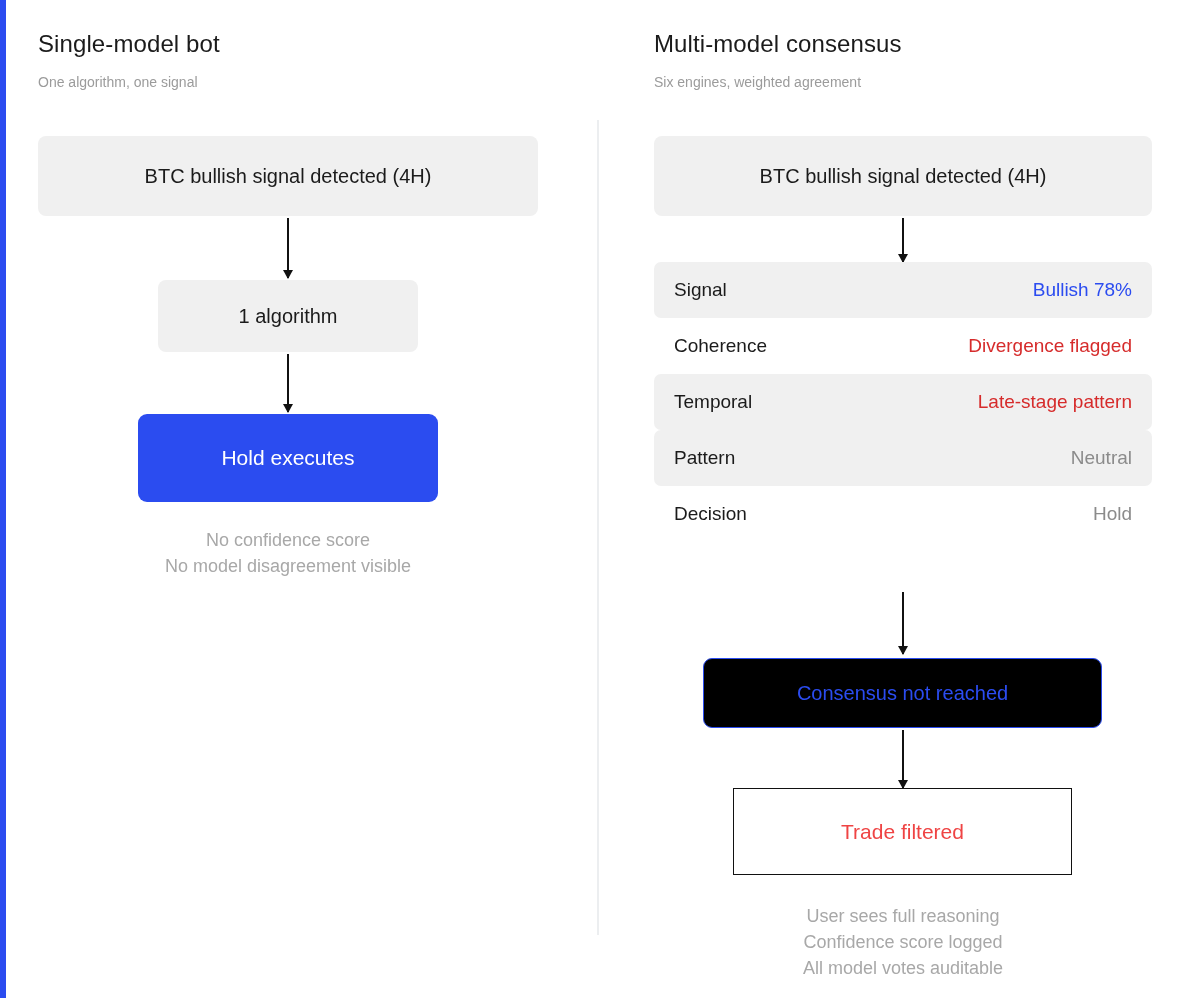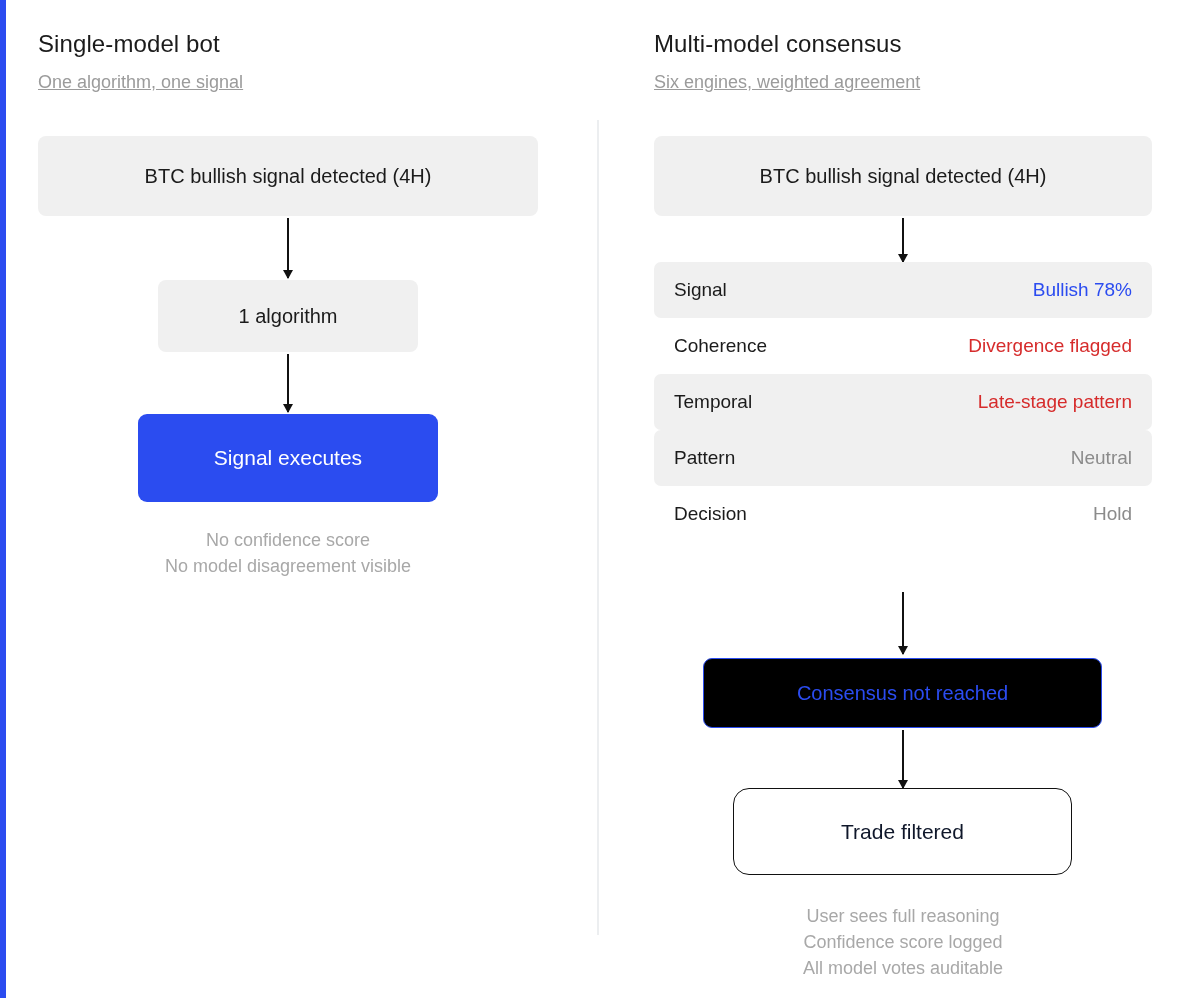--- a/index.html
+++ b/index.html
@@ -54,25 +54,24 @@
     top: 29px;
     font-size: 24px;
     line-height: 30px;
     color: #1b1b1b;
     letter-spacing: 0.1px;
     white-space: nowrap;
   }
   .col-subtitle {
     position: absolute;
     top: 70px;
-    font-size: 18px;
+    font-size: 14px;
     line-height: 24px;
     color: #9b9b9b;
     white-space: nowrap;
-    text-decoration: underline;
   }
 
   
   .flow-box {
     position: absolute;
     display: flex;
     align-items: center;
     justify-content: center;
     border-radius: 8px;
     font-size: 20px;
@@ -91,22 +90,22 @@
   .box-outline-blue {
     background: #000000;
     border: 1.6px solid #2b4cf0;
     color: #2b4cf0;
     border-radius: 9px;
   }
 
   .box-outline-black {
     background: #ffffff;
     border: 1.8px solid #111111;
-    color: #0f172a;
-    border-radius: 16px;
+    color: #ef4444;
+    border-radius: 0;
   }
 
   
   .arrow {
     position: absolute;
     width: 2px;
     background: #111111;
   }
   .arrow::after {
     content: "";
@@ -171,21 +170,21 @@
     <div class="col-subtitle" style="left:0;">One algorithm, one signal</div>
 
     <div class="flow-box box-grey" style="left:0; top:136px; width:500px; height:80px;">BTC bullish signal detected (4H)</div>
 
     <div class="arrow" style="left:249px; top:218px; height:60px;"></div>
 
     <div class="flow-box box-grey" style="left:120px; top:280px; width:260px; height:72px;">1 algorithm</div>
 
     <div class="arrow" style="left:249px; top:354px; height:58px;"></div>
 
-    <div class="flow-box box-blue" style="left:100px; top:414px; width:300px; height:88px; font-size:21px;">Signal executes</div>
+    <div class="flow-box box-blue" style="left:100px; top:414px; width:300px; height:88px; font-size:21px;">Hold executes</div>
 
     <div class="notes" style="top:527px;">
       <span class="note-line">No confidence score</span>
       <span class="note-line">No model disagreement visible</span>
     </div>
 
   </div>
 
   <div class="column right">
 

